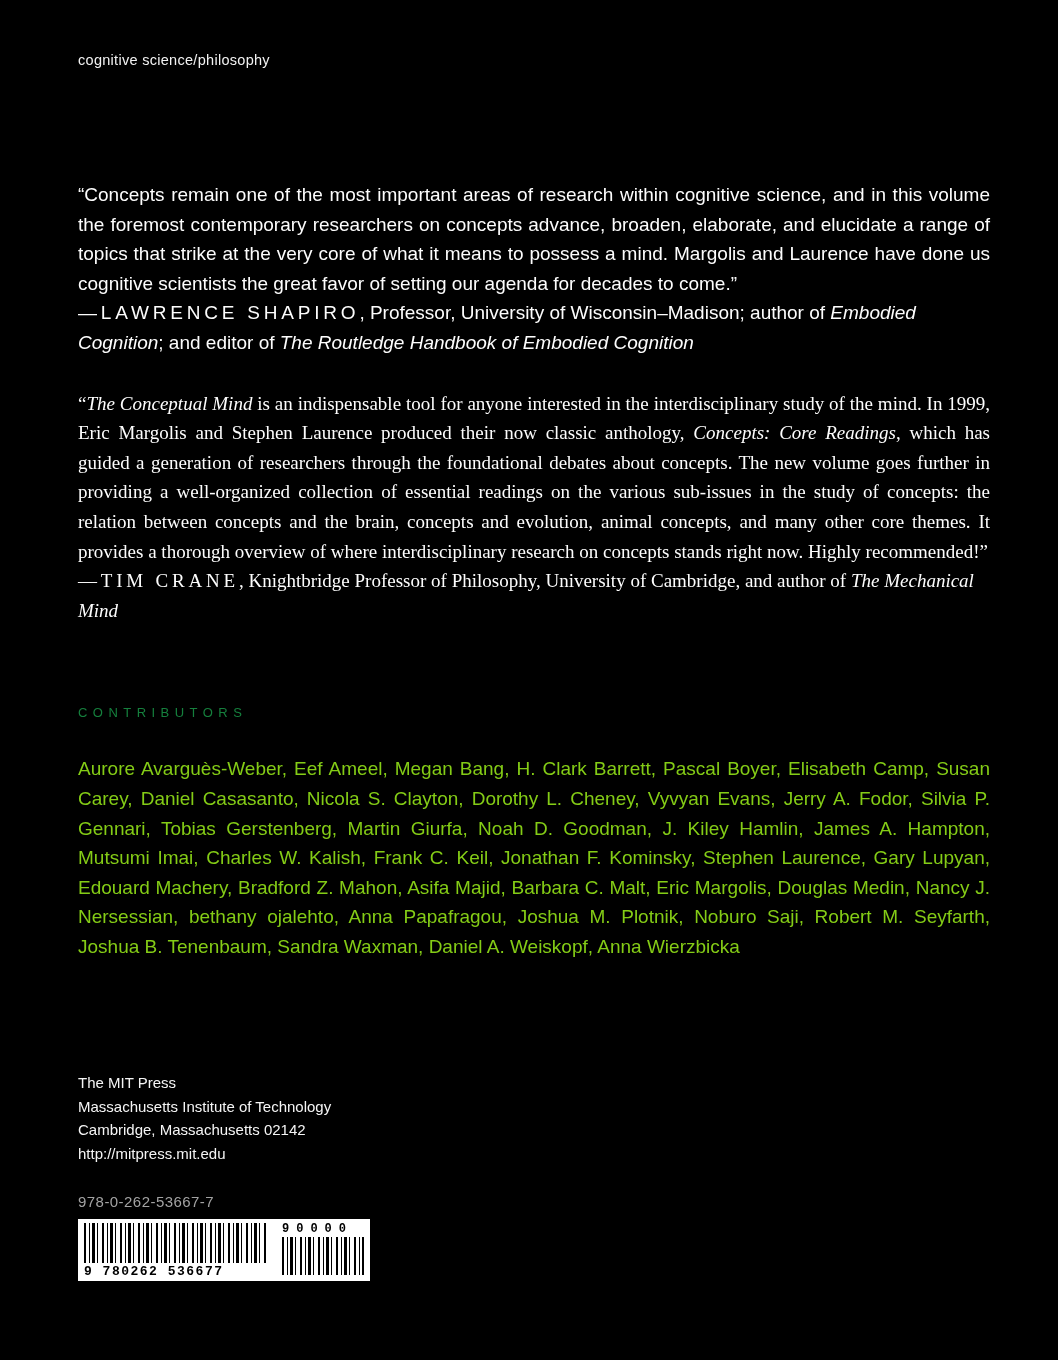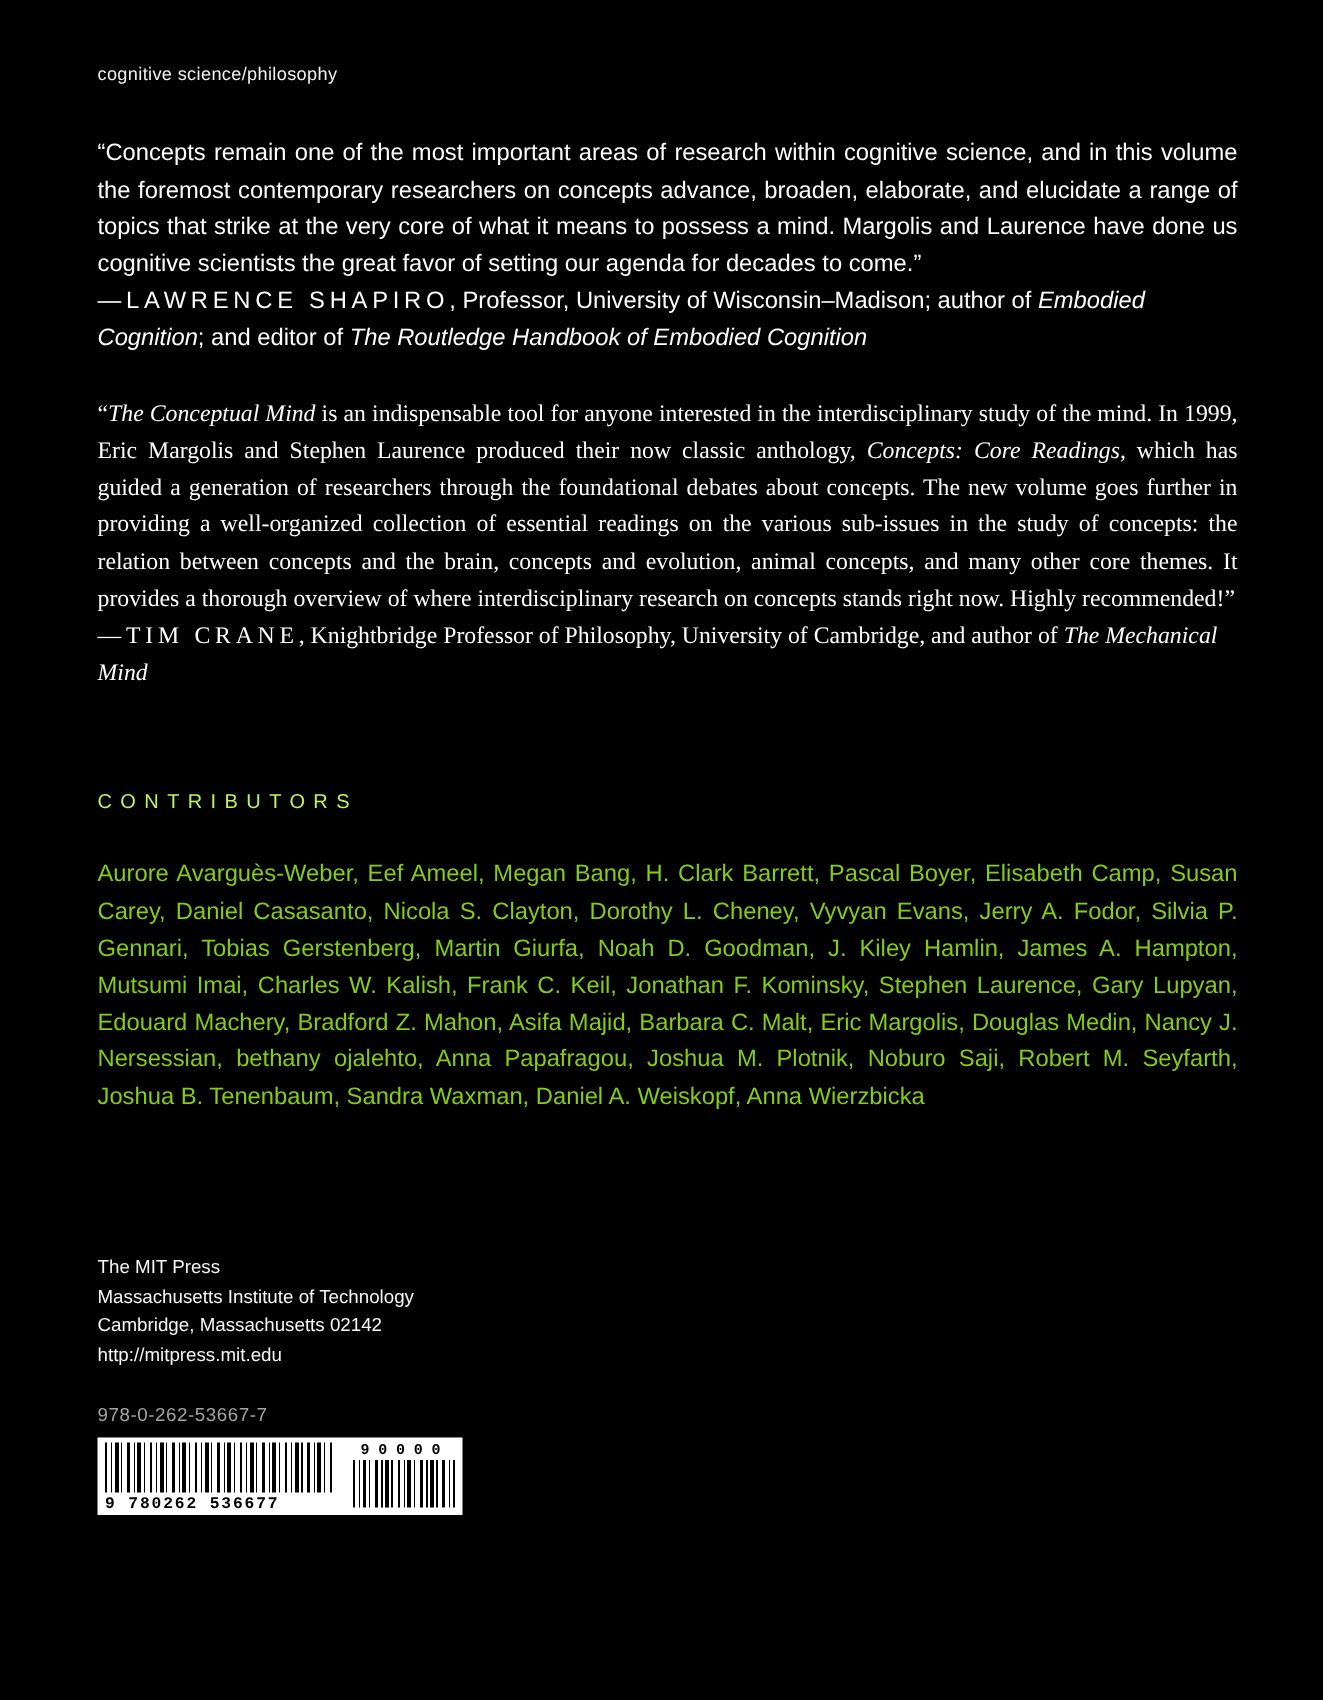--- a/index.html
+++ b/index.html
@@ -16,44 +16,44 @@
     width: 1058px;
     height: 1360px;
     padding: 52px 68px 0 78px;
     position: relative;
   }
   .category-label {
     font-size: 14.5px;
     letter-spacing: 0.02em;
     color: #f2f2f2;
   }
-  .quotes { margin-top: 40px; }
+  .quotes { margin-top: 112px; }
   .quote-block { margin: 0; }
   .quote-block + .quote-block { margin-top: 31px; font-family: Liberation Serif, serif; }
   .quote-body {
     font-size: 19px;
     line-height: 29.6px;
     text-align: justify;
     color: #fdfdfd;
     margin: 0;
   }
   .quote-attribution {
     font-size: 19px;
     line-height: 29.6px;
     text-align: left;
     color: #fdfdfd;
     margin: 0;
   }
   .italic { font-style: italic; }
   .spaced { letter-spacing: 0.2em; }
   .contributors-heading {
     margin-top: 80px;
-    font-size: 16px;
+    font-size: 13px;
     letter-spacing: 0.42em;
-    color: #bef264;
+    color: #15803d;
   }
   .contributors-names {
     margin-top: 34px;
     font-size: 19px;
     line-height: 29.6px;
     text-align: justify;
     color: #84cc16;
   }
   .publisher {
     margin-top: 110px;
@@ -112,21 +112,20 @@
     display: flex;
     flex-direction: column;
     padding-left: 8px;
   }
   .addon-digits {
     font-family: "Liberation Mono", "DejaVu Sans Mono", monospace;
     font-size: 12px;
     font-weight: bold;
     color: #000000;
     letter-spacing: 7px;
-    text-align: center;
     white-space: nowrap;
   }
   .addon-bars {
     height: 38px;
     width: 82px;
     margin-top: 1px;
   }
 </style>
 </head>
 <body>

